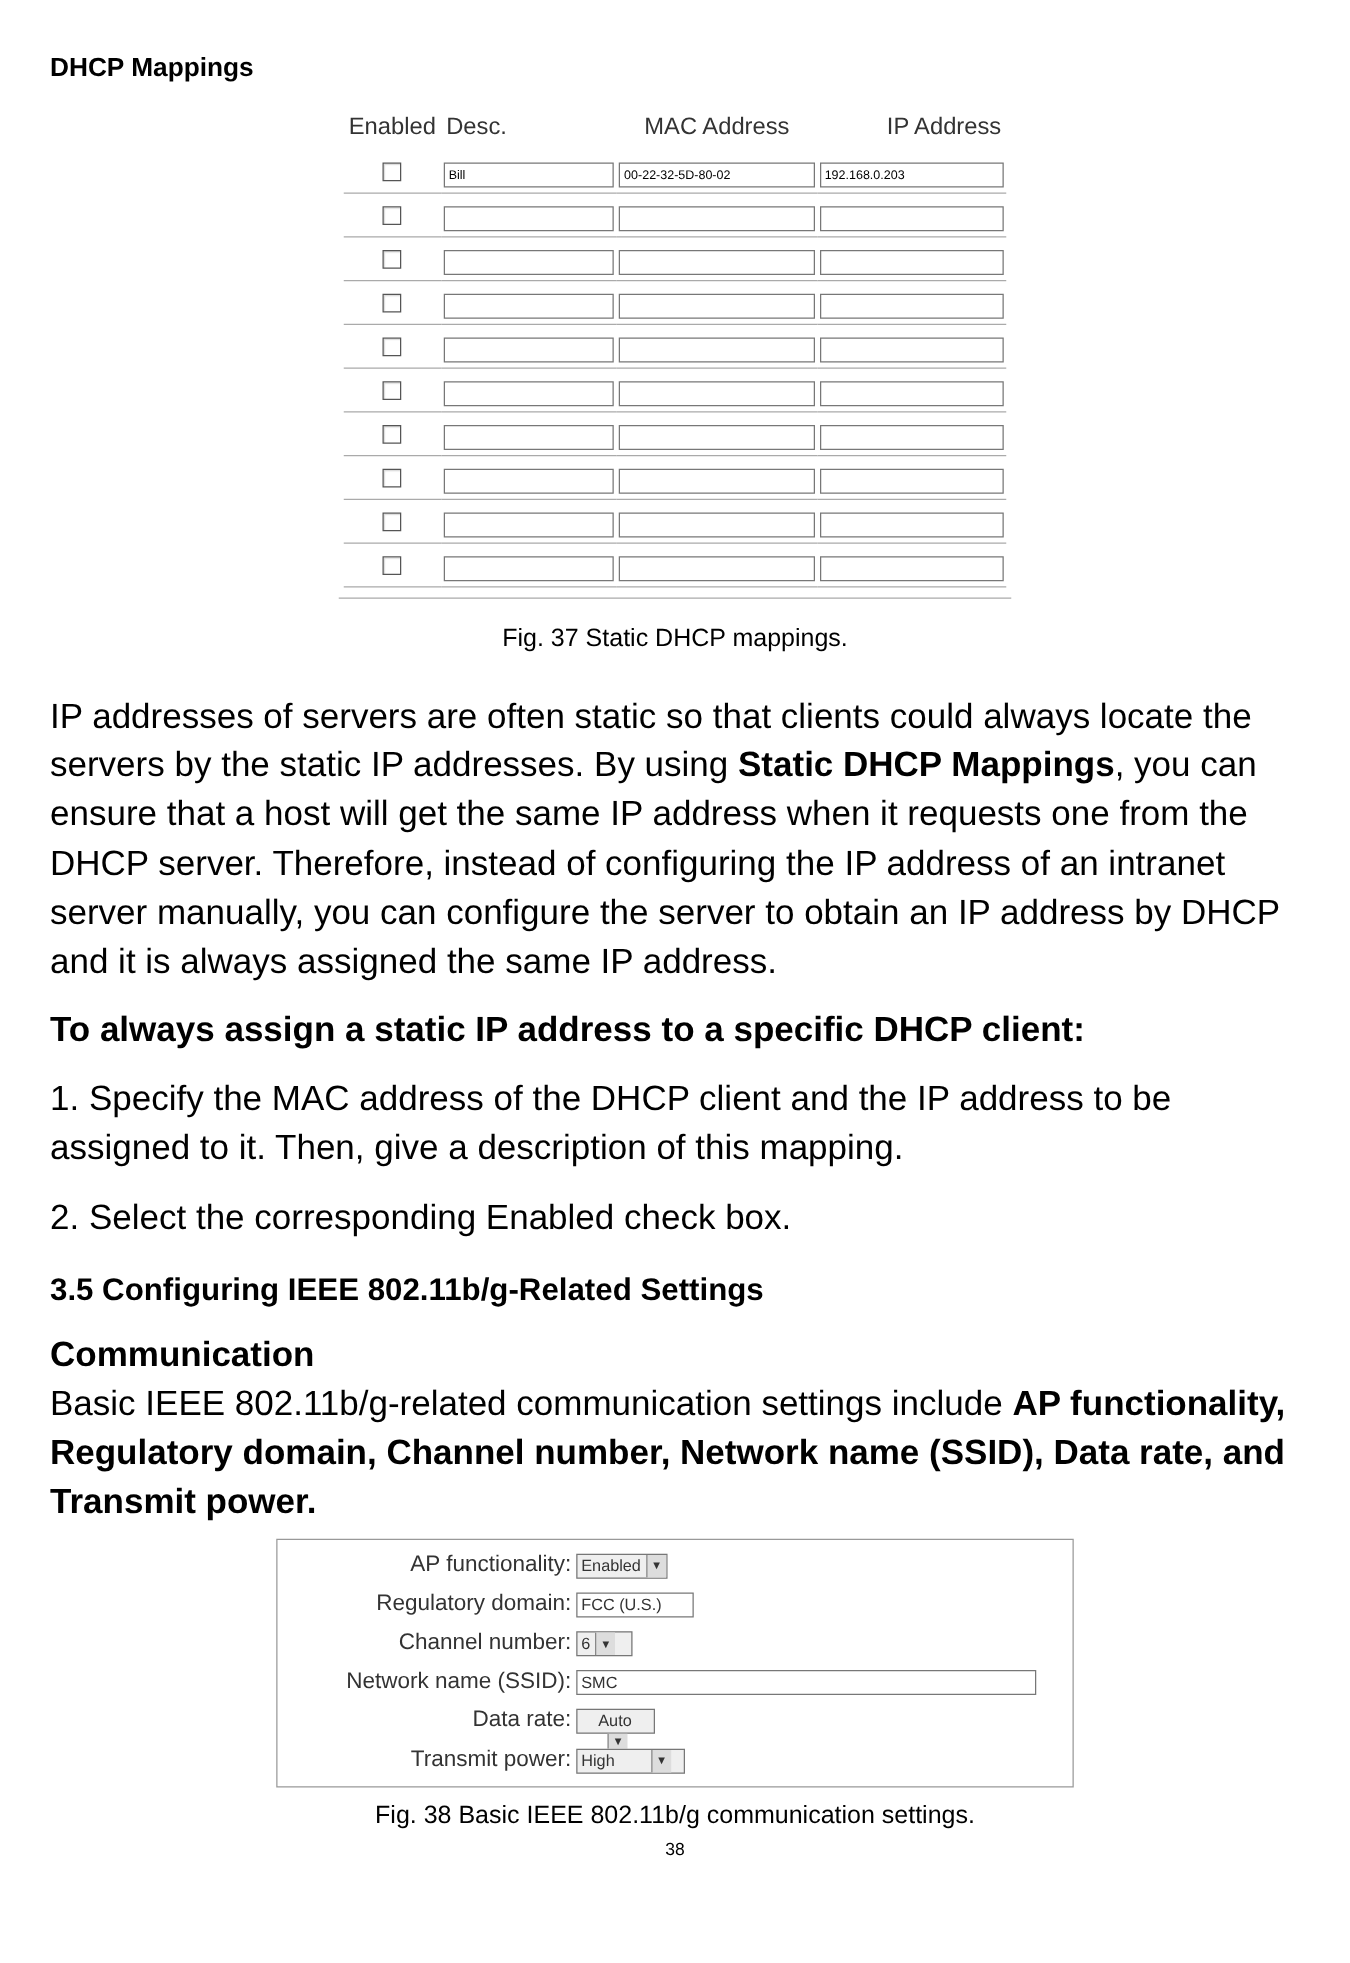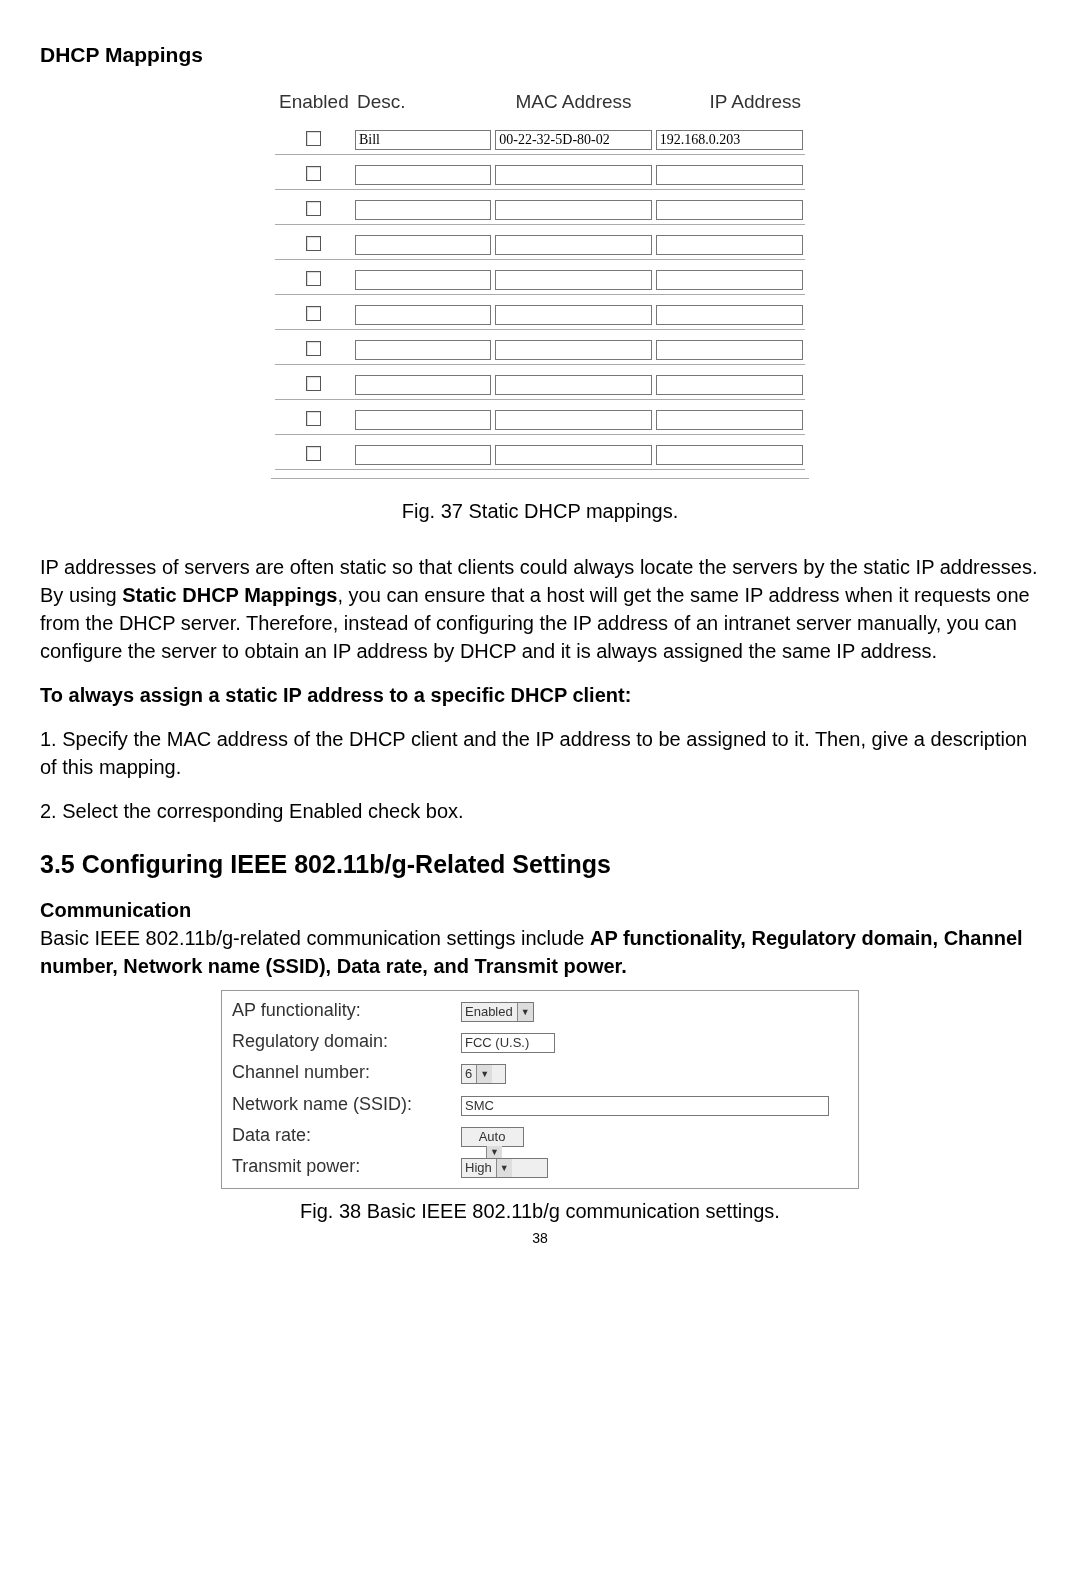--- a/index.html
+++ b/index.html
@@ -51,37 +51,37 @@
     width: 13px;
     height: 13px;
     border: 1px solid #555;
     background: #fff;
     box-shadow: inset 1px 1px 1px rgba(0,0,0,0.15);
     vertical-align: middle;
   }
   .win-input {
     width: 100%;
     box-sizing: border-box;
-    font-size: 14px;
+    font-size: 10px;
     padding: 1px 3px;
     border: 1px solid #777;
     background: #fff;
-    font-family: Liberation Serif, serif;
+    font-family: Liberation Sans, sans-serif;
     height: 20px;
   }
   .row-cells { border-bottom: 1px solid #aaa; }
   .row-cells td { padding-bottom: 6px; }
   .fig-caption {
     text-align: center;
     font-size: 20px;
     margin: 18px 0 28px 0;
   }
   p.body {
     margin: 0 0 16px 0;
-    font-size: 20px;
+    font-size: 28px;
   }
   .bold { font-weight: bold; }
   h2.major {
     font-size: 25px;
     font-weight: bold;
     margin: 22px 0 14px 0;
   }
   .comm-box-wrap {
     margin: 10px auto 0 auto;
     width: 620px;
@@ -91,21 +91,21 @@
   table.comm-table {
     border-collapse: collapse;
     width: 100%;
   }
   table.comm-table td {
     font-size: 18px;
     padding: 3px 2px;
     vertical-align: middle;
     color: #333;
   }
-  table.comm-table td.label { width: 225px; }
+  table.comm-table td.label { width: 225px; text-align: right; }
   .win-select {
     display: inline-flex;
     align-items: center;
     border: 1px solid #777;
     background: #efefef;
     font-size: 13px;
     font-family: Tahoma, Arial, sans-serif;
     height: 18px;
     padding: 0 0 0 3px;
     min-width: 40px;
@@ -273,21 +273,21 @@
       <td>
         <span class="win-select" style="min-width:58px;flex-direction:column;">
           <span class="sel-text">Auto</span>
           <span class="sel-arrow">▼</span>
         </span>
       </td>
     </tr>
     <tr>
       <td class="label">Transmit power:</td>
       <td>
-        <span class="win-select" style="min-width:82px;">
+        <span class="win-select" style="min-width:82px;gap:25px;">
           <span class="sel-text">High</span>
           <span class="sel-arrow">▼</span>
         </span>
       </td>
     </tr>
   </tbody>
     </table>
 </div>
 
 <div class="fig-caption" style="margin:8px 0 0 0;">Fig. 38 Basic IEEE 802.11b/g communication settings.</div>

